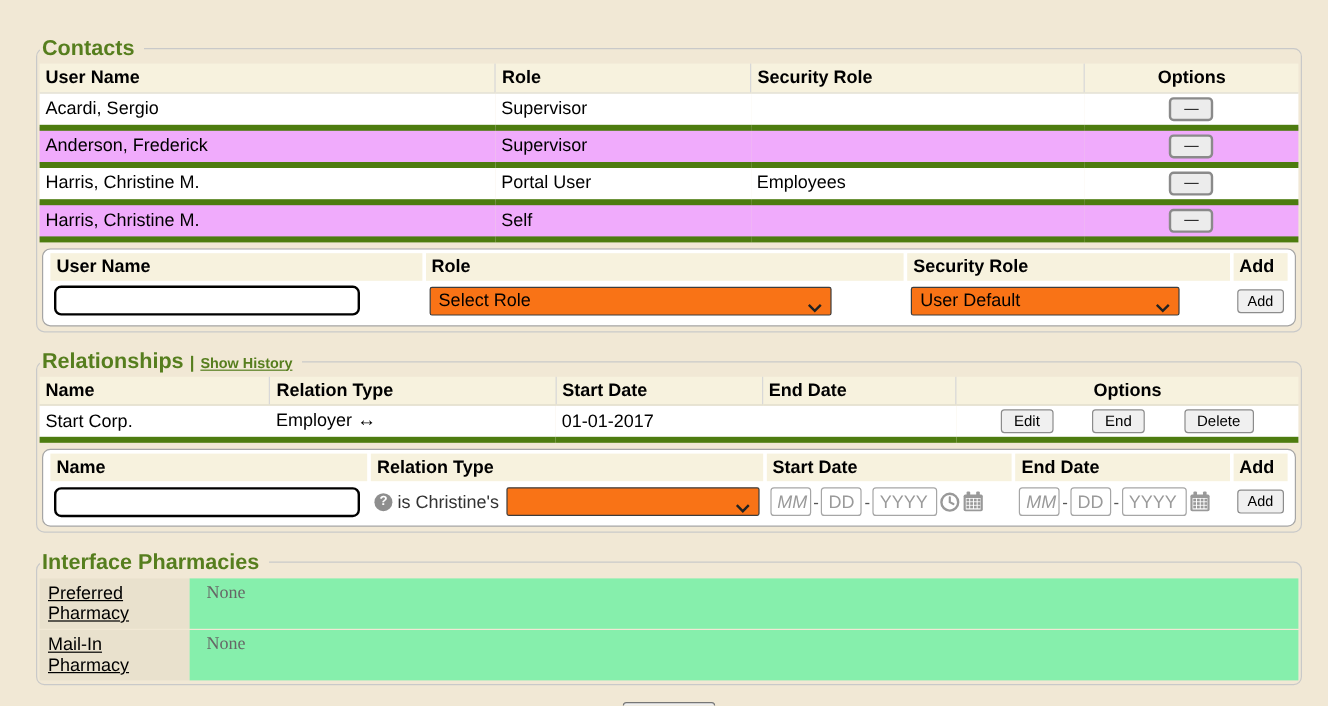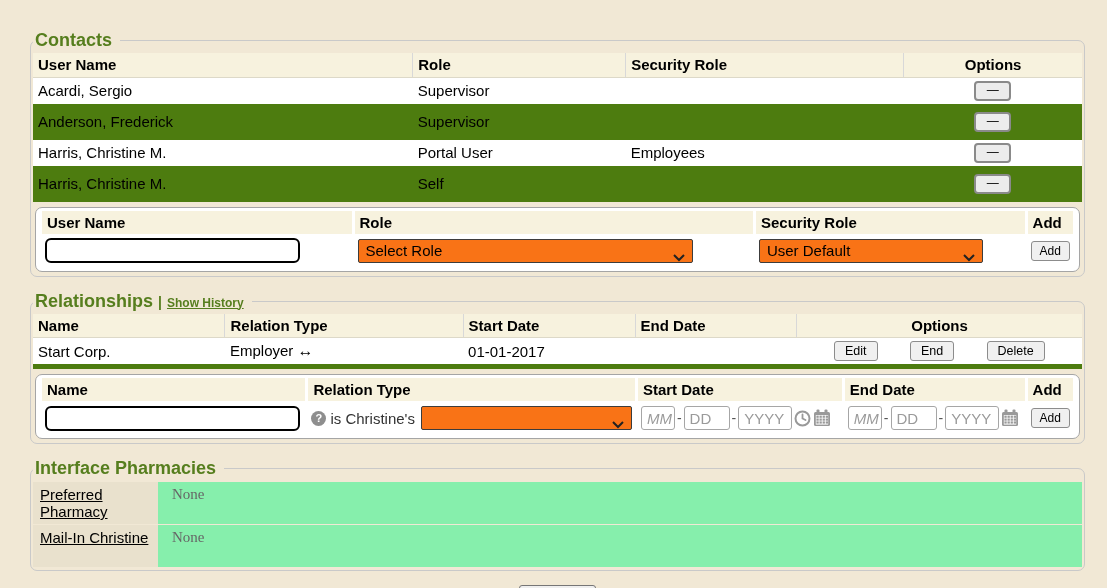--- a/index.html
+++ b/index.html
@@ -35,21 +35,21 @@
   table.data { width:100%; border-collapse:collapse; }
   table.data th {
     text-align:left; font-weight:bold; font-size:15px;
     background:#f7f2de; padding:3px 5px; height:24px;
     border-bottom:1px solid #ddd9c8;
   }
   table.data th + th { border-left:1px solid #d8d8d8; }
   table.data th.center { text-align:center; }
   table.data td { padding:3px 5px; height:25px; font-size:15px; }
   table.data tr.row-a td { background:#ffffff; }
-  table.data tr.row-b td { background:#4d7c0f; }
+  table.data tr.row-b td { background:#f0abfc; }
   table.data tbody tr td { border-bottom:5px solid #4d7c0f; }
 
   .minus-btn {
     display:block; margin:0 auto;
     width:37px; height:20px;
     background:#ececec; border:2px solid #8a8a8a; border-radius:4px;
     font-size:12px; line-height:13px; padding:0; color:#000;
     font-family:inherit; cursor:pointer;
   }
   .opt-btns { display:flex; justify-content:space-evenly; align-items:center; }
@@ -88,21 +88,21 @@
     height:24px; padding:0 26px 0 7px; font-size:15px; cursor:pointer;
     white-space:nowrap;
   }
   .selectbox .chev { position:absolute; right:7px; top:8px; }
   .date-in {
     height:24px; border:1px solid #a6a6a6; border-radius:3px;
     font-size:15px; font-family:inherit; padding:0 0 0 5px; color:#444;
     background:#fff; outline:none;
   }
   .date-in::placeholder { color:#9a9a9a; opacity:1; }
-  .d-mm { width:34px;font-style:italic; } .d-dd { width:46px; } .d-yy { width:54px; }
+  .d-mm { width:34px;font-style:italic; } .d-dd { width:34px; } .d-yy { width:54px; }
   .dash { color:#555; margin:0 0px; font-size:14px; }
   .help-icon {
     display:inline-block; width:15px; height:15px; border-radius:50%;
     background:#8e8e8e; color:#fff; font-size:11px; font-weight:bold;
     text-align:center; line-height:15px; cursor:pointer; flex:0 0 auto;
   }
   .helper-text { color:#333; margin-right:2px; }
   .icon { display:inline-flex; align-items:center; cursor:pointer; flex:0 0 auto; }
 
   
@@ -388,21 +388,21 @@
     <table class="pharm">
       <tbody>
         <tr>
           <td class="pharm-label">
             <a>Preferred Pharmacy</a>
           </td>
           <td class="pharm-value">None</td>
         </tr>
         <tr>
           <td class="pharm-label">
-            <a>Mail-In Christine</a>
+            <a>Mail-In Pharmacy</a>
           </td>
           <td class="pharm-value">None</td>
         </tr>
       </tbody>
     </table>
   </fieldset>
 
   <div class="submit-row">
     <button class="submit-btn">Submit</button>
   </div>

